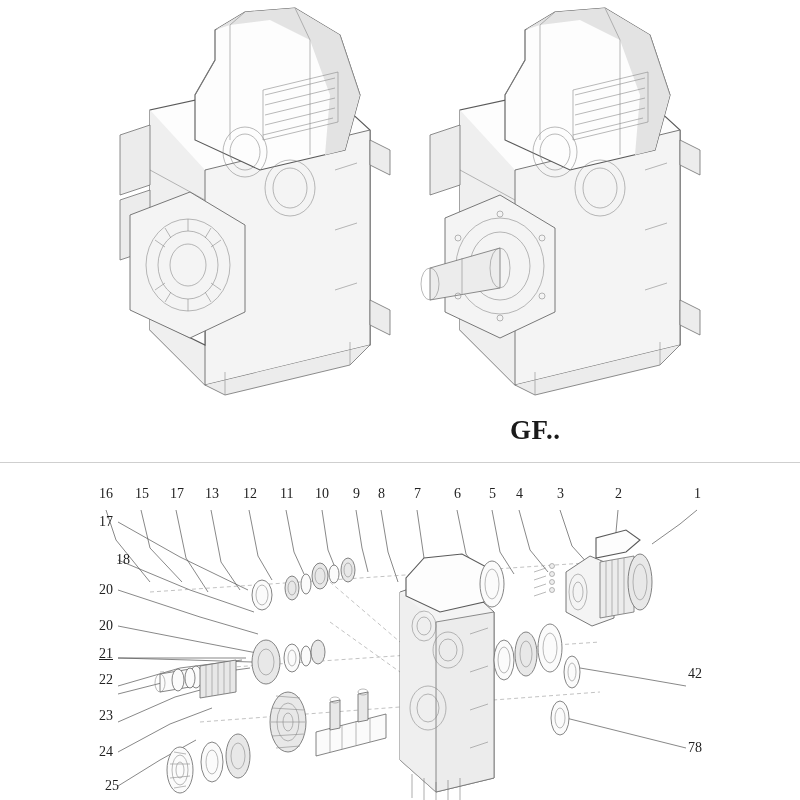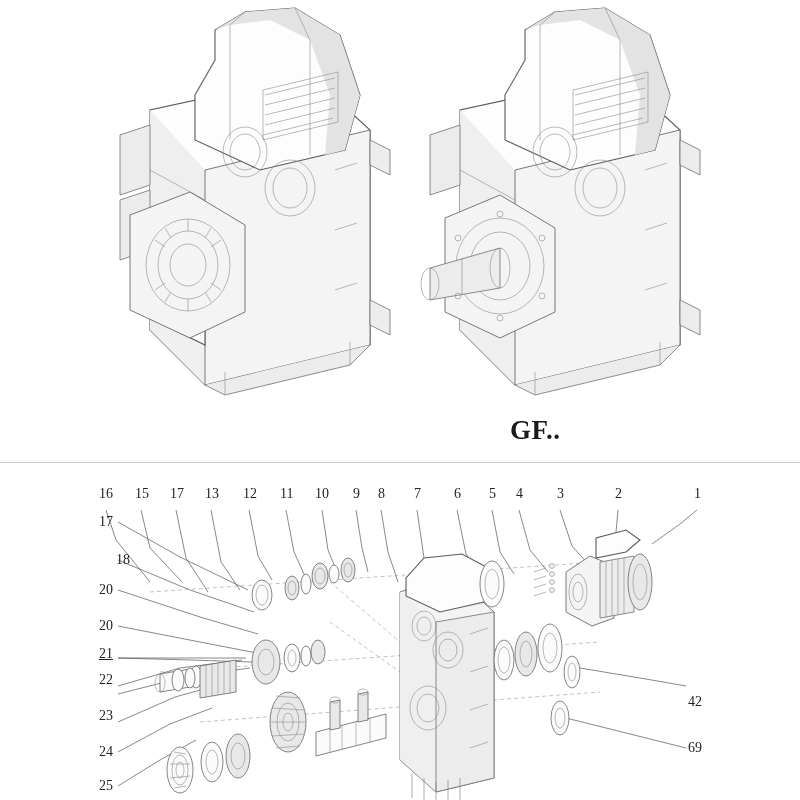--- a/index.html
+++ b/index.html
@@ -435,19 +435,19 @@
     <div class="lead-num" style="left:694px;top:24px;">1</div>
 
     <div class="lead-num" style="left:99px;top:52px;">17</div>
     <div class="lead-num" style="left:116px;top:90px;">18</div>
     <div class="lead-num" style="left:99px;top:120px;">20</div>
     <div class="lead-num" style="left:99px;top:156px;">20</div>
     <div class="lead-num" style="left:99px;top:184px;text-decoration:underline;">21</div>
     <div class="lead-num" style="left:99px;top:210px;">22</div>
     <div class="lead-num" style="left:99px;top:246px;">23</div>
     <div class="lead-num" style="left:99px;top:282px;">24</div>
-    <div class="lead-num" style="left:99px;top:316px;">25</div>
-
-    <div class="lead-num" style="left:688px;top:232px;">42</div>
-    <div class="lead-num" style="left:688px;top:278px;">69</div>
+    <div class="lead-num" style="left:105px;top:316px;">25</div>
+
+    <div class="lead-num" style="left:688px;top:204px;">42</div>
+    <div class="lead-num" style="left:688px;top:278px;">78</div>
   </div>
 
 </div>
 
 </body></html>

